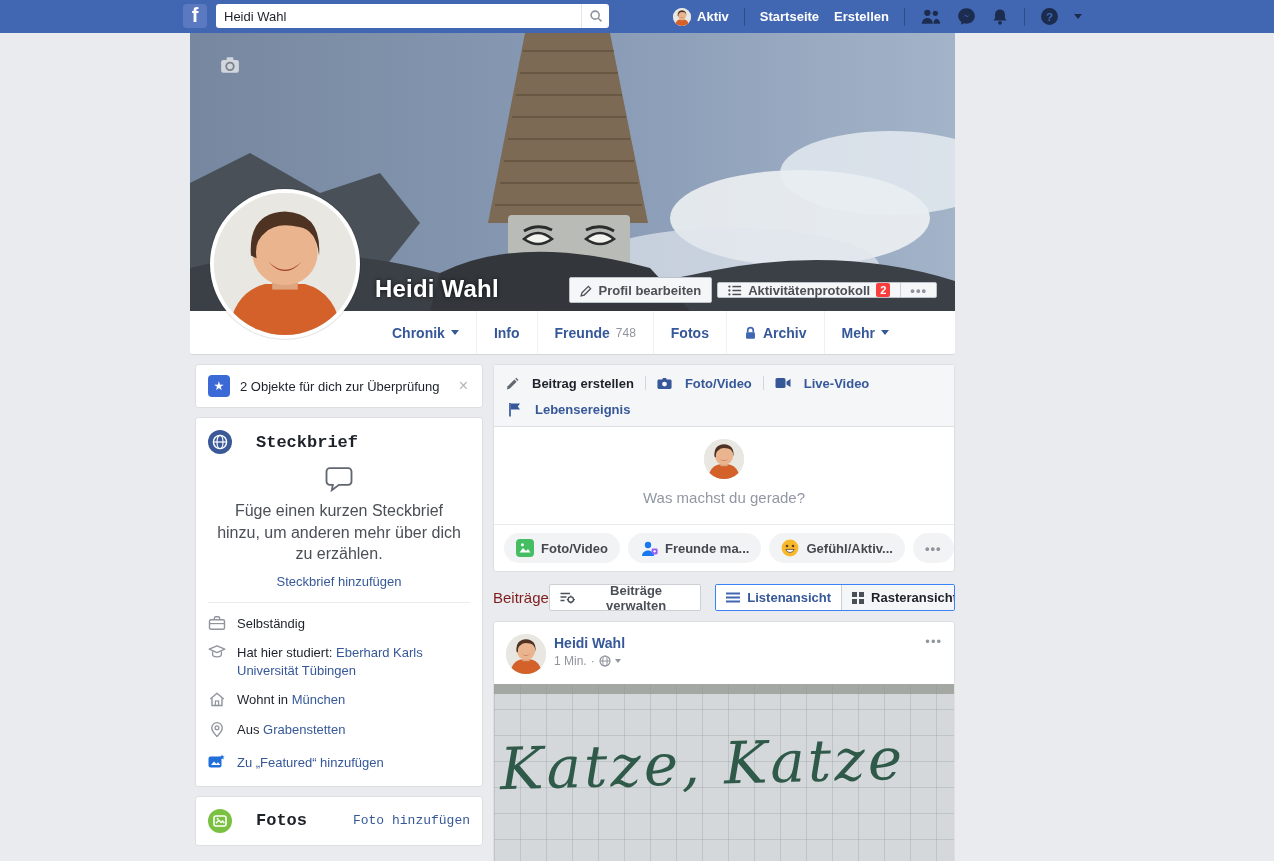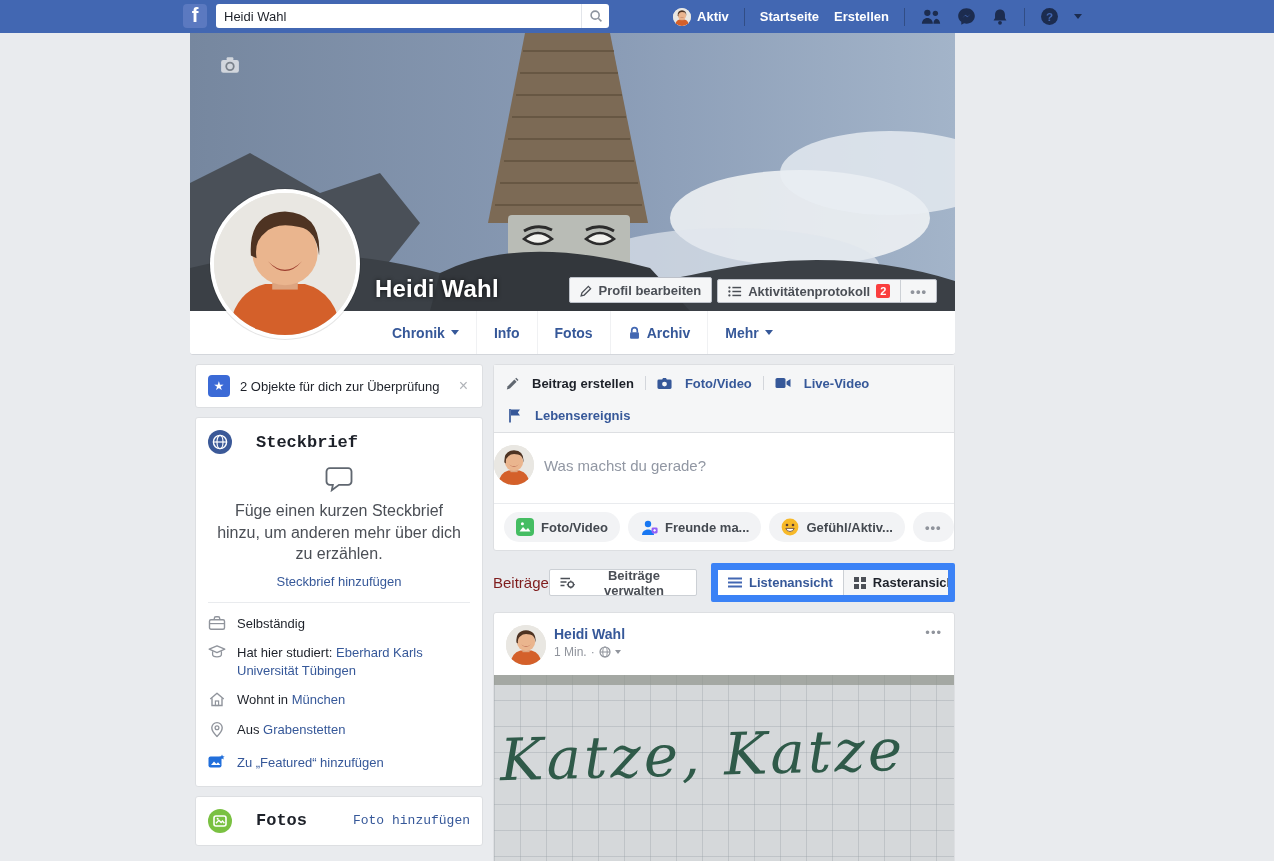--- a/index.html
+++ b/index.html
@@ -27,25 +27,25 @@
               border-top:5px solid #1c2c4f; cursor:pointer; }
 
   
   .page { width:765px; margin-left:190px; position:relative; }
 
   
   .cover { position:relative; height:278px; overflow:hidden; background:#7f93ad; }
   .cover-camera { position:absolute; top:23px; left:30px; cursor:pointer; opacity:.9; }
   .cover-name { position:absolute; left:185px; bottom:8px; color:#fff; font-size:24px; font-weight:bold;
                 text-shadow:0 0 4px rgba(0,0,0,.75); letter-spacing:.2px; }
-  .cover-btns { position:absolute; right:18px; bottom:8px; display:flex; gap:5px; align-items:flex-end; }
+  .cover-btns { position:absolute; right:18px; bottom:8px; display:flex; gap:5px; align-items:center; }
   .cbtn { height:26px; display:inline-flex; align-items:center; gap:6px; padding:0 10px;
           background:#f5f6f7; border:1px solid #bdc1c9; border-radius:2px;
           font-size:13px; font-weight:bold; color:#4b4f56; cursor:pointer; }
-  .cbtn-group { display:inline-flex; height:24px; border:1px solid #bdc1c9; border-radius:2px; background:#f5f6f7; }
+  .cbtn-group { display:inline-flex; height:16px; border:1px solid #bdc1c9; border-radius:2px; background:#f5f6f7; }
   .cbtn-seg { display:flex; align-items:center; gap:6px; padding:0 10px; font-size:13px; font-weight:bold;
               color:#4b4f56; cursor:pointer; }
   .cbtn-seg + .cbtn-seg { border-left:1px solid #ccd0d5; color:#90949c; letter-spacing:1px; padding:0 9px; }
   .badge-red { background:#fa3e3e; color:#fff; font-size:11px; font-weight:bold; padding:1px 4px; border-radius:2px; }
 
   
   .tabbar { height:44px; background:#fff; display:flex; padding-left:185px; border-bottom:1px solid #d3d6db;
             border-radius:0 0 3px 3px; }
   .tab { display:flex; align-items:center; gap:6px; padding:0 17px; font-size:14px; font-weight:bold;
          color:#365899; cursor:pointer; border-left:1px solid #f0f1f3; white-space:nowrap; }
@@ -90,36 +90,36 @@
   .photos { padding:12px 12px 12px; }
   .photos .sec-head { justify-content:flex-start; }
   .photos-add { margin-left:auto; font-size:13px; color:#365899; cursor:pointer; }
 
   
   .composer-tabs { background:#f5f6f7; border-bottom:1px solid #dddfe2; padding:7px 12px 6px; font-size:13px; }
   .ct-row { display:flex; align-items:center; min-height:22px; }
   .ct-item { display:flex; align-items:center; gap:13px; font-weight:bold; color:#365899; cursor:pointer; }
   .ct-item.dark { color:#1d2129; }
   .ct-sep { width:1px; height:14px; background:#d3d6db; margin:0 11px; }
-  .ct-row2 { margin-top:10px; padding-left:2px; }
-  .composer-body { display:flex; align-items:center; gap:10px; padding:12px 0 18px; }
+  .ct-row2 { margin-top:4px; padding-left:2px; }
+  .composer-body { display:flex; align-items:center; gap:10px; padding:12px 0 18px;flex-direction:column; }
   .avatar40 { width:40px; height:40px; border-radius:50%; overflow:hidden; background:#e8e6e1; flex:none; cursor:pointer; }
   .status-input { font-size:15px; color:#9197a3; cursor:text; flex:1; }
   .composer-actions { border-top:1px solid #e9ebee; padding:8px 10px; display:flex; gap:8px; align-items:center; }
   .pill { display:flex; align-items:center; gap:7px; background:#f2f3f5; border-radius:16px; height:30px;
           padding:0 12px; font-size:13px; font-weight:bold; color:#444950; cursor:pointer; white-space:nowrap; }
   .pill.more { padding:0 12px; color:#90949c; letter-spacing:1px; }
 
   
   .posts-bar { display:flex; align-items:center; margin-top:2px; }
   .posts-title { font-size:15px; font-weight:normal; color:#7f1d1d; }
   .spacer { flex:1; }
   .btn { height:27px; display:inline-flex; align-items:center; gap:7px; padding:0 10px; background:#fff;
          border:1px solid #ccd0d5; border-radius:2px; font-size:13px; font-weight:bold; color:#4b4f56; cursor:pointer; }
-  .seg { display:inline-flex; border:7px solid #3b82f6; border-radius:2px; overflow:hidden; margin-left:14px; }
+  .seg { display:inline-flex; border:1px solid #3b82f6; border-radius:2px; overflow:hidden; margin-left:14px; }
   .seg-btn { height:25px; display:flex; align-items:center; gap:7px; padding:0 10px; font-size:13px;
              font-weight:bold; cursor:pointer; }
   .seg-btn.active { background:#fff; color:#365899; }
   .seg-btn.idle { background:#f5f6f7; color:#1d2129; border-left:1px solid #ccd0d5; }
 
   
   .post { padding:12px 12px 0; }
   .post-head { display:flex; gap:8px; }
   .post-author { font-size:14px; font-weight:bold; color:#365899; cursor:pointer; line-height:1.3; }
   .post-sub { display:flex; align-items:center; gap:4px; font-size:12px; color:#90949c; margin-top:2px; }
@@ -300,20 +300,24 @@
 
   <nav class="tabbar">
     <span class="tab">
       <span>Chronik</span>
       <span class="caret-blue"></span>
     </span>
     <span class="tab">
       <span>Info</span>
     </span>
     <span class="tab">
+      <span>Freunde</span>
+      <span class="count">748</span>
+    </span>
+    <span class="tab">
       <span>Fotos</span>
     </span>
     <span class="tab">
       <span>
         <svg width="13" height="14" viewBox="0 0 14 15">
             <path d="M4 7V4.8a3 3 0 0 1 6 0V7" fill="none" stroke="#4267b2" stroke-width="1.8"></path>
             <rect x="2.2" y="6.8" width="9.6" height="7" rx="1.2" fill="#4267b2"></rect>
           </svg>
       </span>
       <span>Archiv</span>

